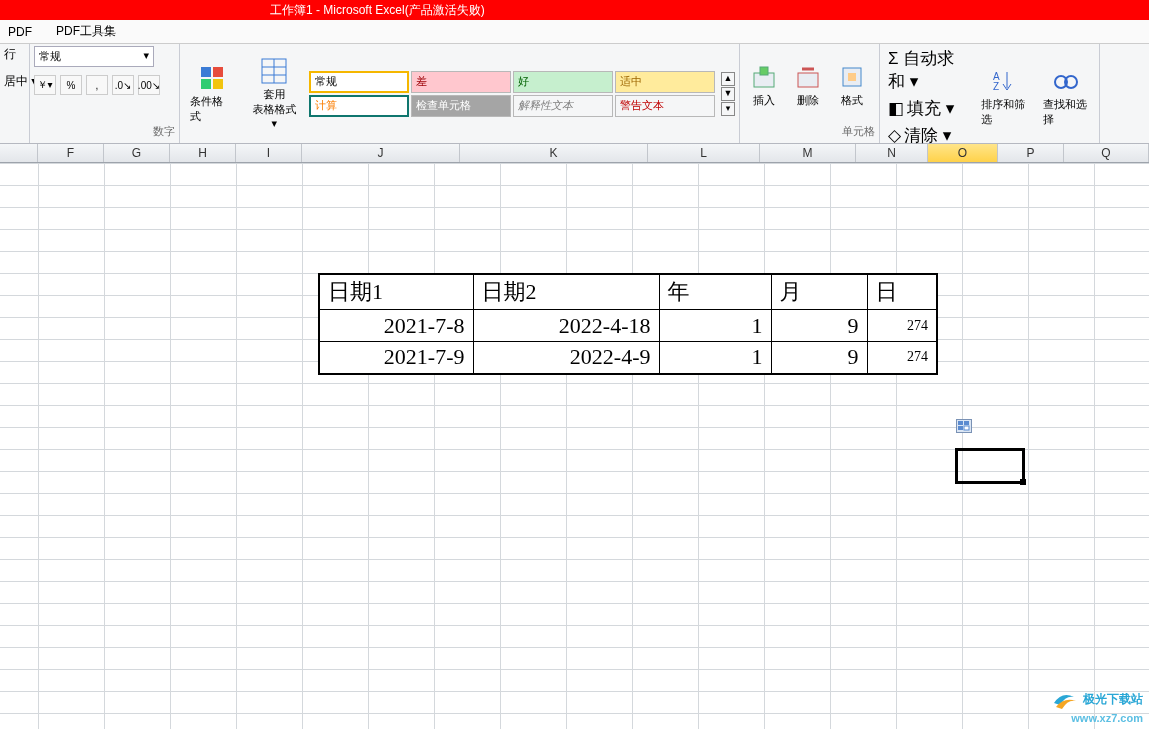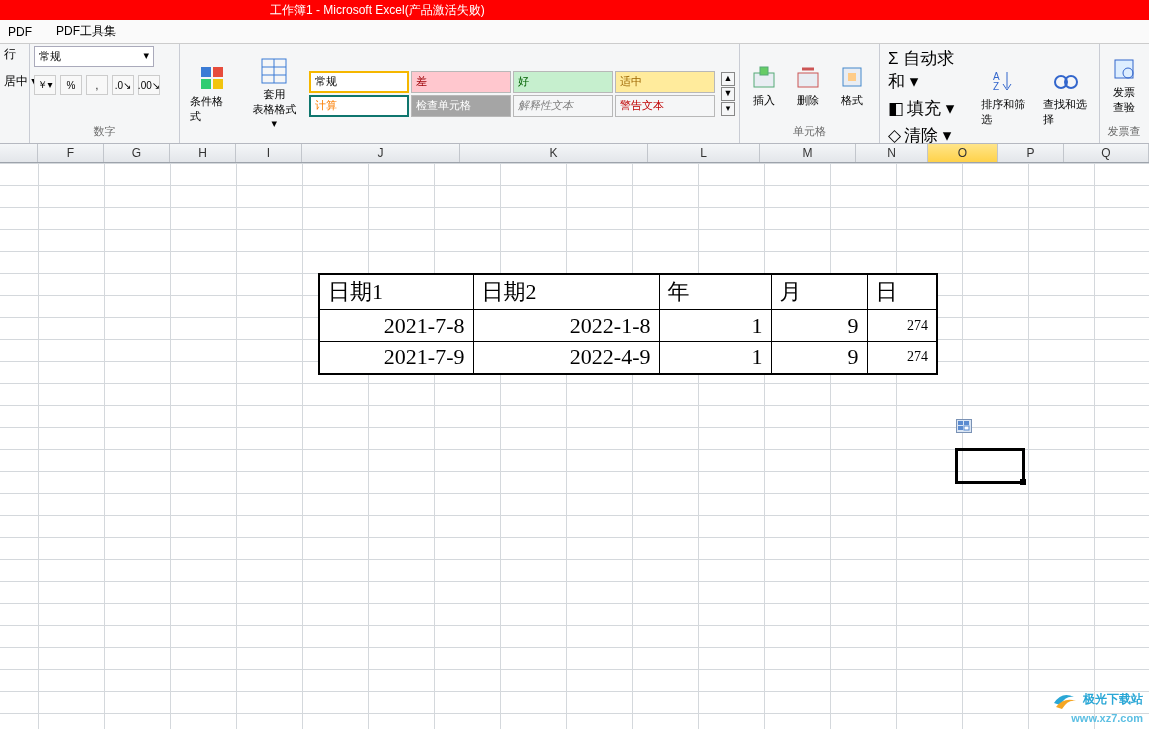--- a/index.html
+++ b/index.html
@@ -40,21 +40,21 @@
   }
   .rgroup {
     border-right: 1px solid #c9ccd4;
     display: flex;
     flex-direction: column;
     justify-content: space-between;
     padding: 2px 4px;
   }
   .rgroup .body { flex: 1; display: flex; align-items: center; gap: 4px; }
   .rgroup .label {
-    text-align: center;
+    text-align: right;
     font-size: 11px;
     color: #6a6a6a;
     padding-bottom: 2px;
   }
   .bigbtn {
     display: flex;
     flex-direction: column;
     align-items: center;
     justify-content: center;
     padding: 2px 6px;
@@ -330,35 +330,20 @@
               <circle cx="8" cy="14" r="6" fill="none" stroke="#36c" stroke-width="2"></circle>
               <circle cx="18" cy="14" r="6" fill="none" stroke="#36c" stroke-width="2"></circle>
             </svg>
           </div>
         <span>查找和选择</span>
       </div>
     </div>
     <div class="label">编辑</div>
   </div>
 
-  <div class="rgroup" style="width:48px;border-right:none">
-    <div class="body">
-      <div class="bigbtn">
-        <div class="ico">
-            <svg width="24" height="24">
-              <rect x="3" y="3" width="18" height="18" fill="#def" stroke="#36c"></rect>
-              <circle cx="16" cy="16" r="5" fill="none" stroke="#36c"></circle>
-            </svg>
-          </div>
-        <span style="white-space:pre-line">发票
-查验</span>
-      </div>
-    </div>
-    <div class="label">发票查</div>
-  </div>
 </div>
 
 <div class="col-header-row" id="col-headers">
     <div class="colhdr" style="width: 38px;"></div>
     <div class="colhdr" style="width: 66px;">F</div>
     <div class="colhdr" style="width: 66px;">G</div>
     <div class="colhdr" style="width: 66px;">H</div>
     <div class="colhdr" style="width: 66px;">I</div>
     <div class="colhdr" style="width: 158px;">J</div>
     <div class="colhdr" style="width: 188px;">K</div>
@@ -384,21 +369,21 @@
     <tbody>
         <tr>
       <th>日期1</th>
       <th>日期2</th>
       <th>年</th>
       <th>月</th>
       <th>日</th>
     </tr>
     <tr>
       <td class="r">2021-7-8</td>
-      <td class="r">2022-1-8</td>
+      <td class="r">2022-4-18</td>
       <td class="r">1</td>
       <td class="r">9</td>
       <td class="r f13">274</td>
     </tr>
     <tr>
       <td class="r">2021-7-9</td>
       <td class="r">2022-4-9</td>
       <td class="r">1</td>
       <td class="r">9</td>
       <td class="r f13">274</td>

